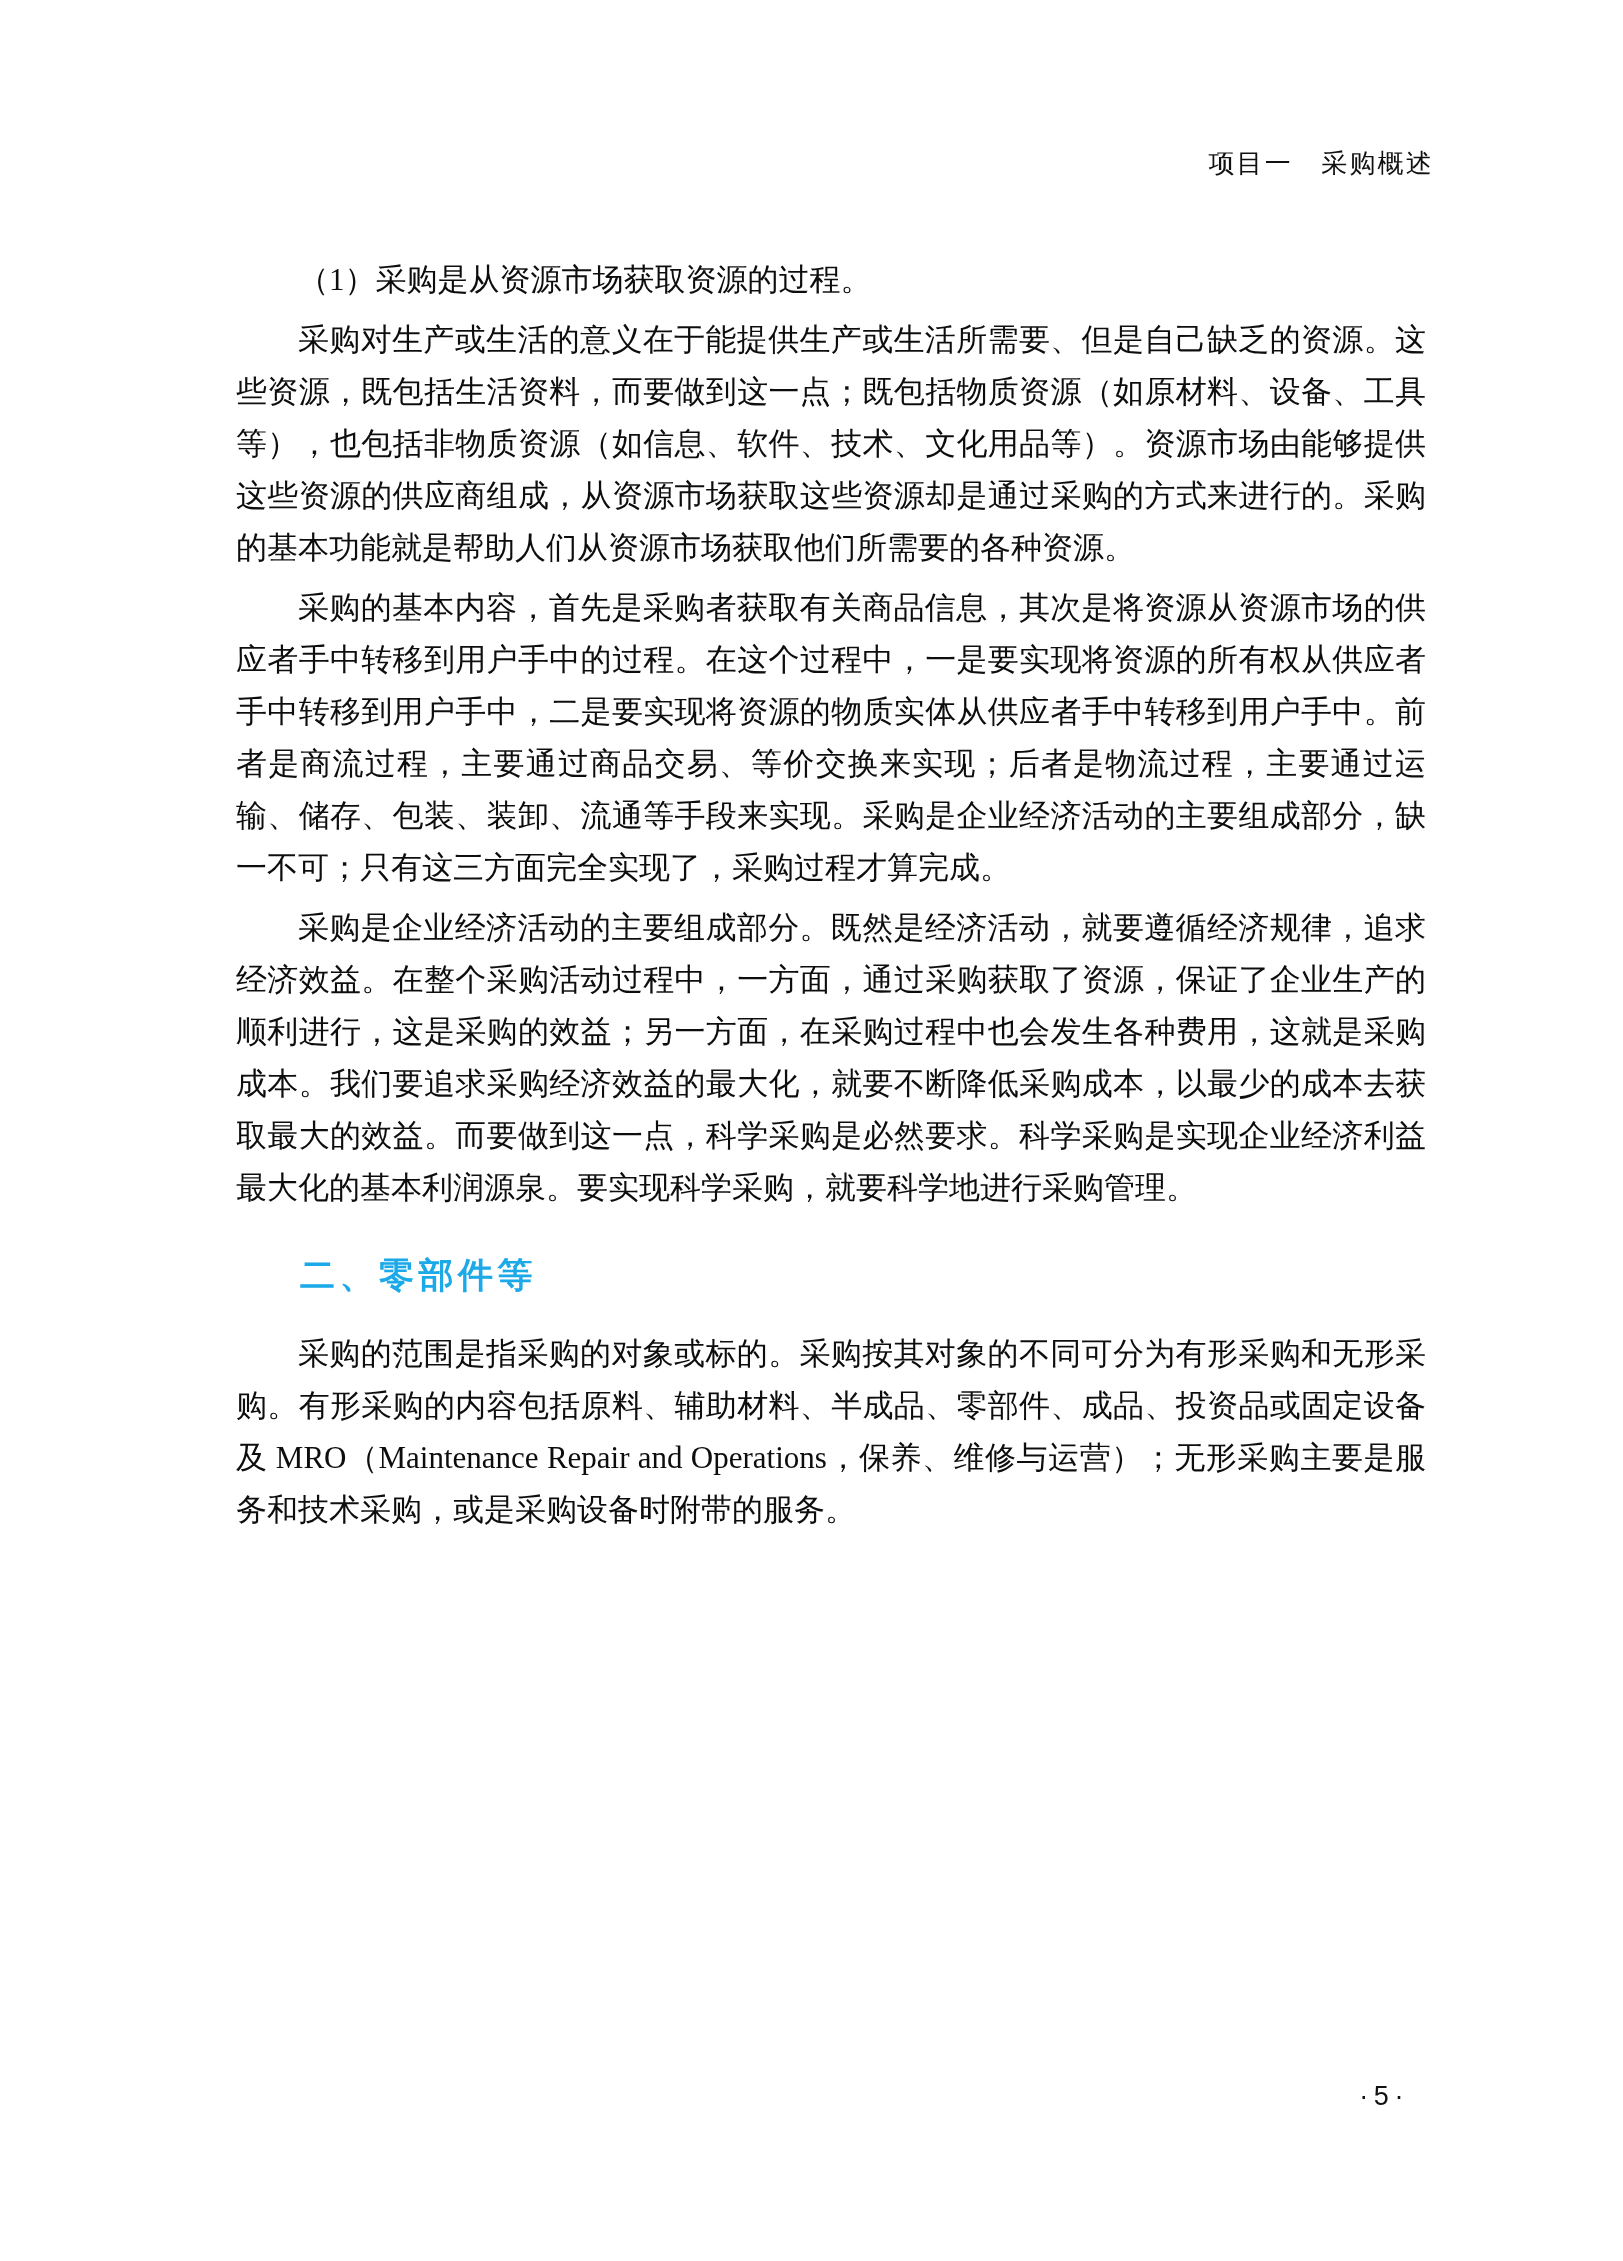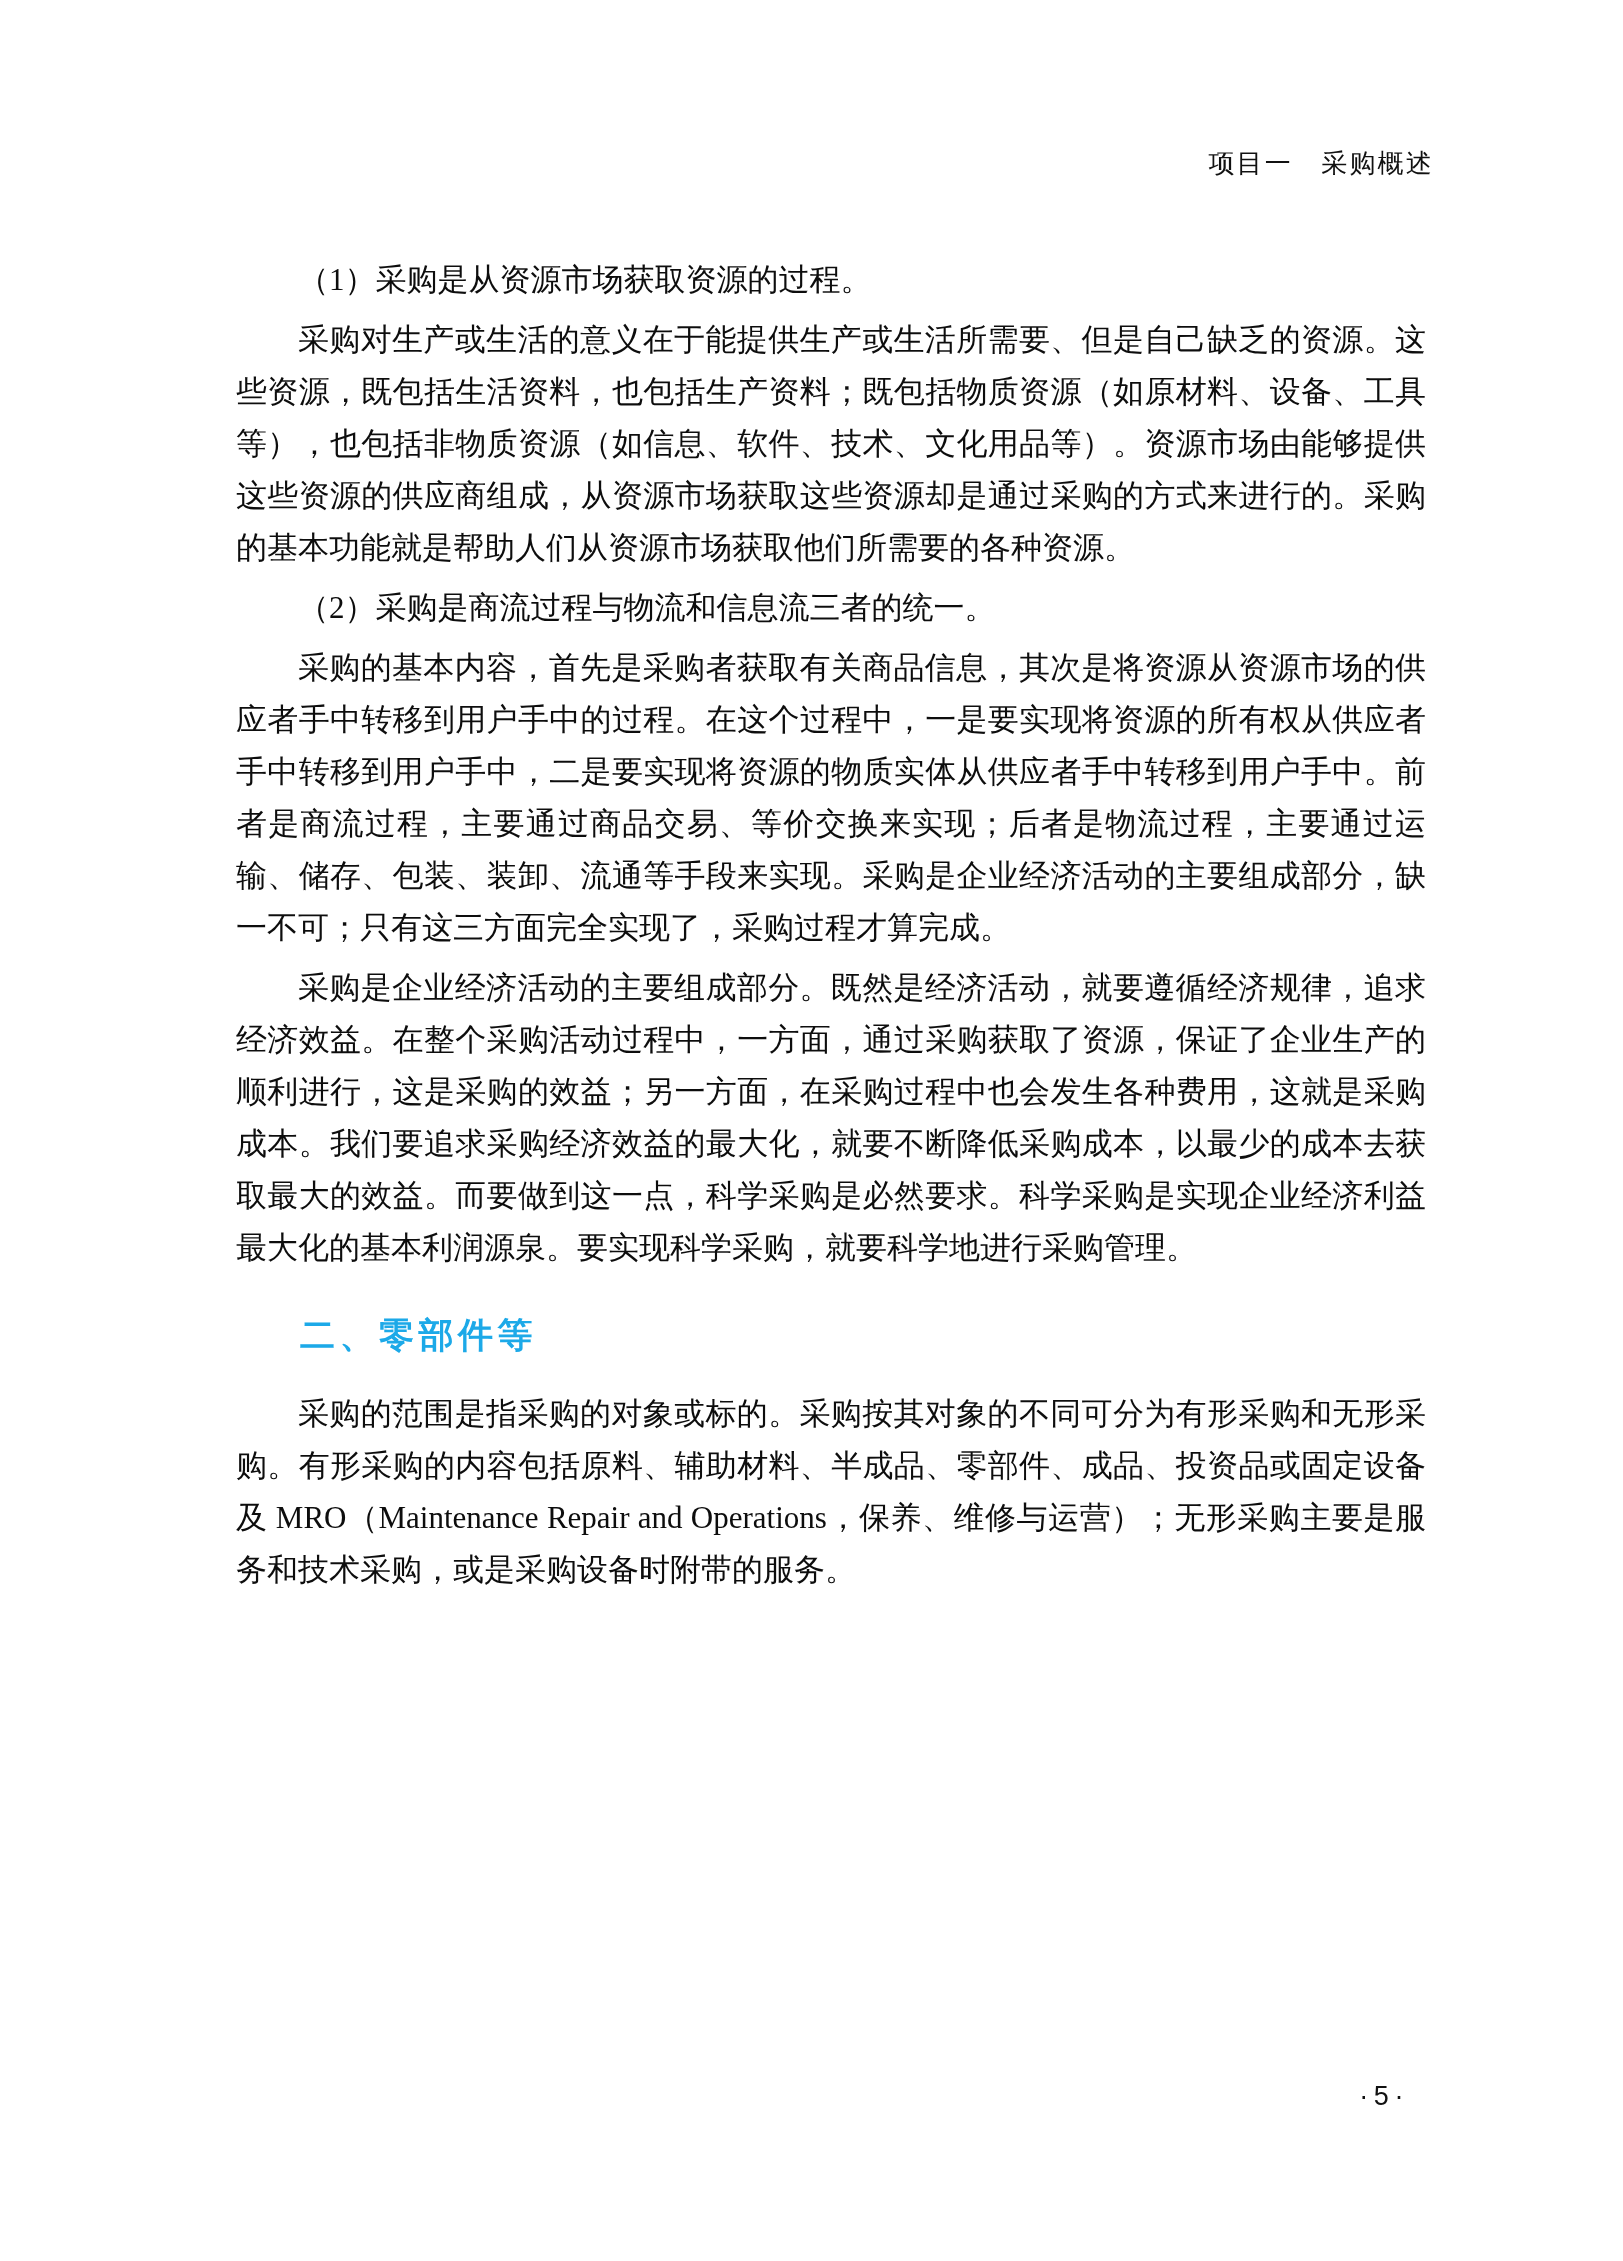--- a/index.html
+++ b/index.html
@@ -60,22 +60,21 @@
 </style>
 </head>
 <body>
 
 <div class="page">
 
   <div class="running-header">项目一　采购概述</div>
 
   <div class="textblock">
     <p>（1）采购是从资源市场获取资源的过程。</p>
-    <p>采购对生产或生活的意义在于能提供生产或生活所需要、但是自己缺乏的资源。这些资源，既包括生活资料，也包括生产资料；既包括物质资源（如原材料、设备、工具等），也包括非物质资源（如信息、软件、技术、文化用品等）。资源市场由能够提供这些资源的供应商组成，从资源市场获取这些资源却是通过采购的方式来进行的。采购的基本功能就是帮助人们从资源市场获取他们所需要的各种资源。</p>
-    <p>（2）采购是商流过程与物流和信息流三者的统一。</p>
+    <p>采购对生产或生活的意义在于能提供生产或生活所需要、但是自己缺乏的资源。这些资源，既包括生活资料，而要做到这一点；既包括物质资源（如原材料、设备、工具等），也包括非物质资源（如信息、软件、技术、文化用品等）。资源市场由能够提供这些资源的供应商组成，从资源市场获取这些资源却是通过采购的方式来进行的。采购的基本功能就是帮助人们从资源市场获取他们所需要的各种资源。</p>
     <p>采购的基本内容，首先是采购者获取有关商品信息，其次是将资源从资源市场的供应者手中转移到用户手中的过程。在这个过程中，一是要实现将资源的所有权从供应者手中转移到用户手中，二是要实现将资源的物质实体从供应者手中转移到用户手中。前者是商流过程，主要通过商品交易、等价交换来实现；后者是物流过程，主要通过运输、储存、包装、装卸、流通等手段来实现。采购是企业经济活动的主要组成部分，缺一不可；只有这三方面完全实现了，采购过程才算完成。</p>
     <p>采购是企业经济活动的主要组成部分。既然是经济活动，就要遵循经济规律，追求经济效益。在整个采购活动过程中，一方面，通过采购获取了资源，保证了企业生产的顺利进行，这是采购的效益；另一方面，在采购过程中也会发生各种费用，这就是采购成本。我们要追求采购经济效益的最大化，就要不断降低采购成本，以最少的成本去获取最大的效益。而要做到这一点，科学采购是必然要求。科学采购是实现企业经济利益最大化的基本利润源泉。要实现科学采购，就要科学地进行采购管理。</p>
 
     <div class="section-heading">二、零部件等</div>
 
     <p>采购的范围是指采购的对象或标的。采购按其对象的不同可分为有形采购和无形采购。有形采购的内容包括原料、辅助材料、半成品、零部件、成品、投资品或固定设备及 MRO（Maintenance Repair and Operations，保养、维修与运营）；无形采购主要是服务和技术采购，或是采购设备时附带的服务。</p>
   </div>
 
   <div class="page-number">·5·</div>
 

